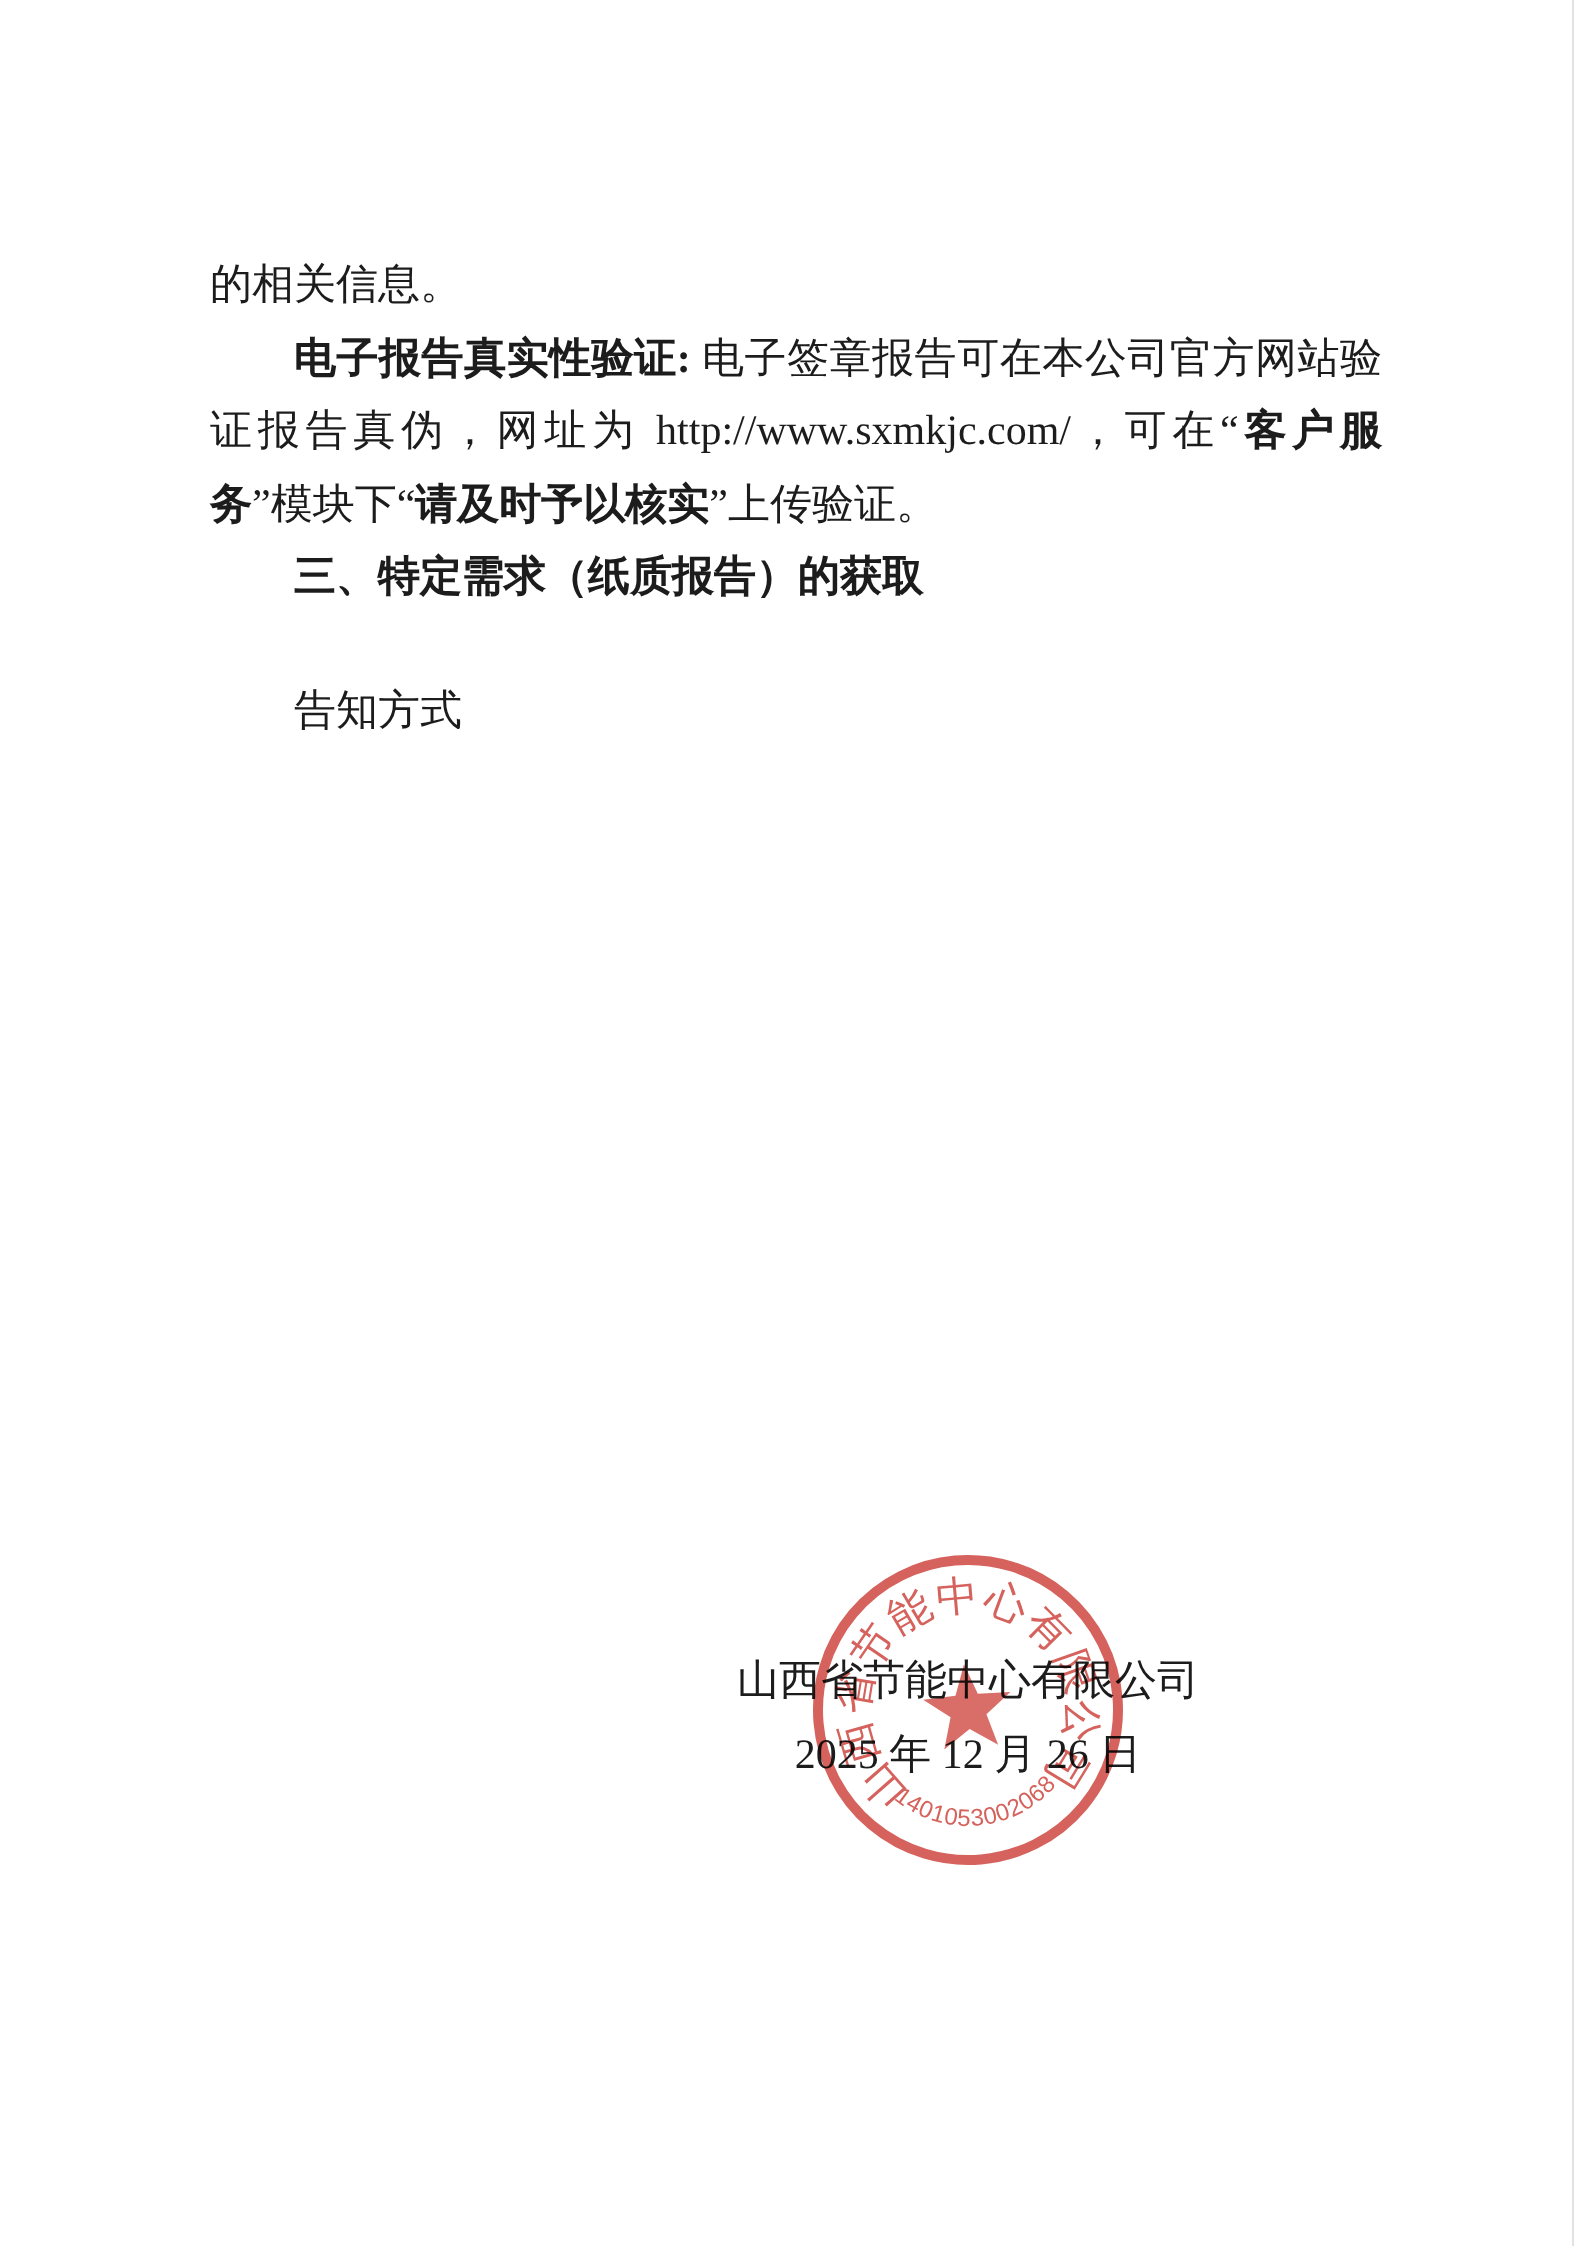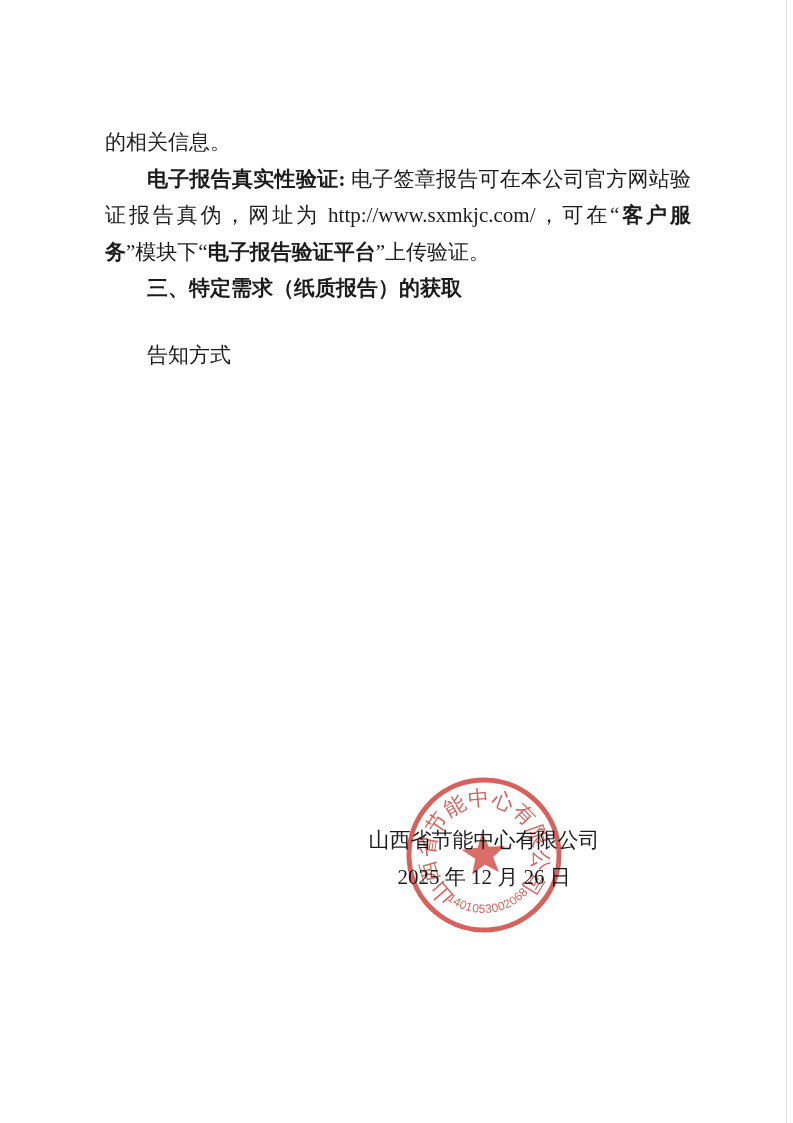--- a/index.html
+++ b/index.html
@@ -84,21 +84,21 @@
     background: #e2e2e2;
   }
 </style>
 </head>
 <body>
 
 <div class="page">
 
   <div class="content" id="paragraphs">
       <p class="body"><span>的相关信息。</span></p>
-      <p class="body indent"><b>电子报告真实性验证:</b><span> 电子签章报告可在本公司官方网站验证报告真伪，网址为 http://www.sxmkjc.com/，可在“</span><b>客户服务</b><span>”模块下“</span><b>电子报告验证平台</b><span>”上传验证。</span></p>
+      <p class="body indent"><b>电子报告真实性验证:</b><span> 电子签章报告可在本公司官方网站验证报告真伪，网址为 http://www.sxmkjc.com/，可在“</span><b>客户服务</b><span>”模块下“</span><b>请及时予以核实</b><span>”上传验证。</span></p>
       <p class="heading indent"><b>三、特定需求（纸质报告）的获取</b></p>
       <p class="closing indent"><span>告知方式</span></p>
     </div>
 
   <div class="signature">
     <div>山西省节能中心有限公司</div>
     <div>2025 年 12 月 26 日</div>
   </div>
 
   <svg class="seal" viewBox="0 0 190 190" xmlns="http://www.w3.org/2000/svg">

